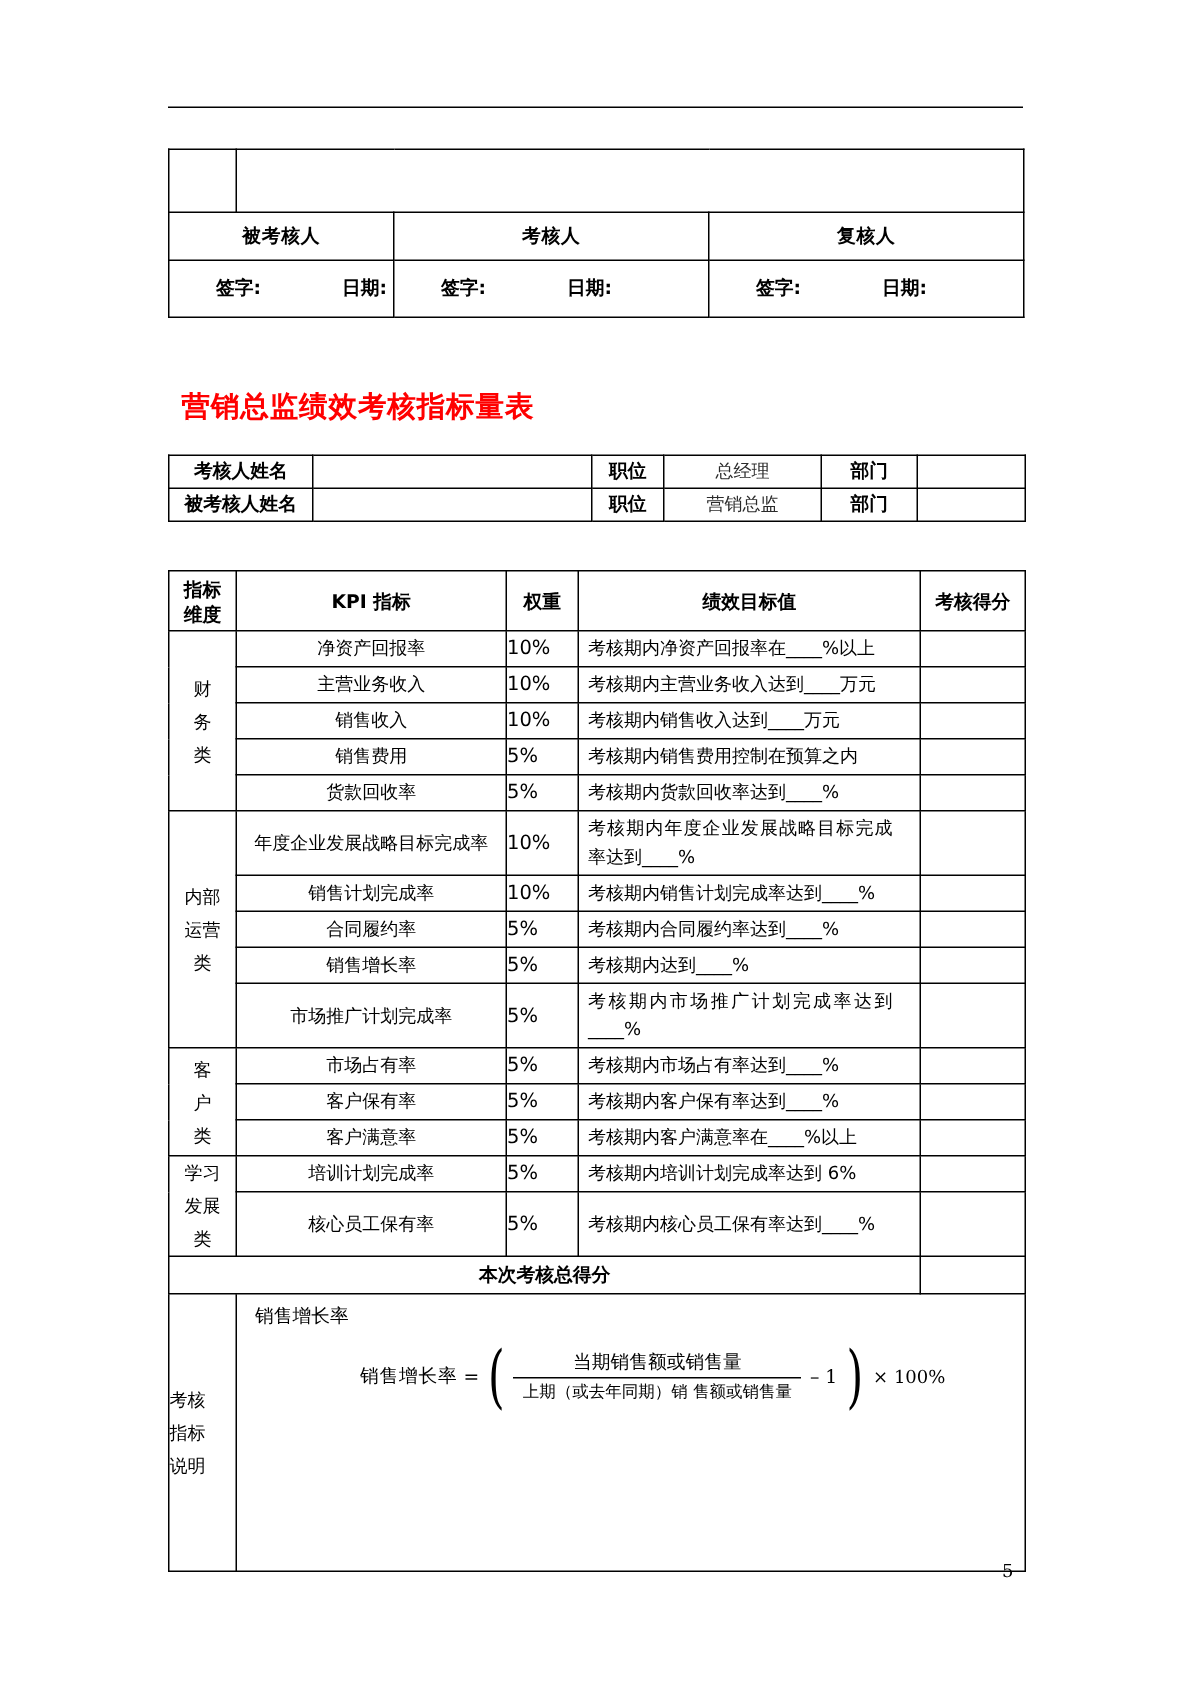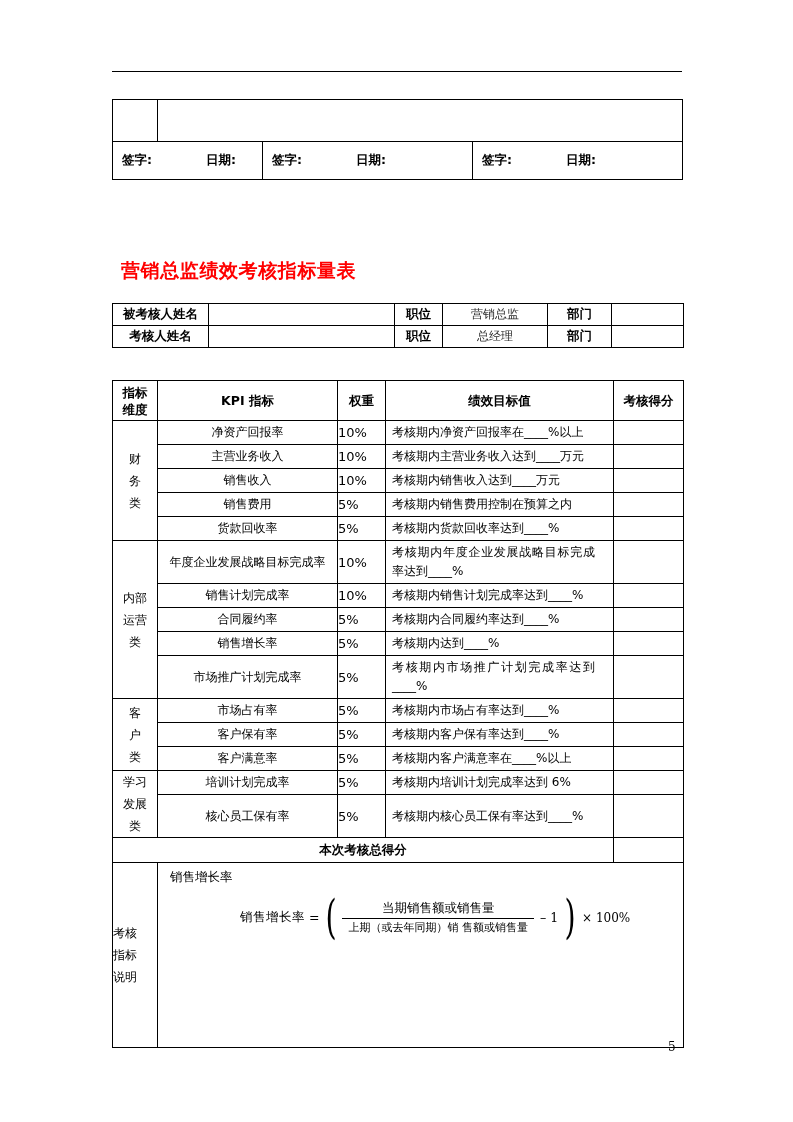--- a/index.html
+++ b/index.html
@@ -57,20 +57,21 @@
     letter-spacing: 0.5px;
   }
   .sig-fields td {
     height: 38px;
     font-weight: bold;
     font-size: 12.5px;
     padding-left: 9px;
   }
   .sig-fields .sig-inner {
     display: flex;
+    margin-left: 22px;
   }
   .sig-fields .sig-label-a { width: 84px; }
 
   
   .doc-title {
     position: absolute;
     left: 121px; top: 258px;
     font-size: 19px;
     font-weight: bold;
     color: #ff0000;
@@ -212,20 +213,25 @@
 
 <div class="page">
 
   <div class="header-rule"></div>
 
   <table class="sig-table">
     <tbody>
       <tr class="sig-blank-row">
         <td style="width:45px"></td>
         <td colspan="5"></td>
+      </tr>
+      <tr class="sig-head">
+        <td colspan="2" style="width:190px">被考核人</td>
+        <td colspan="2" style="width:190px">考核人</td>
+        <td colspan="2">复核人</td>
       </tr>
       <tr class="sig-fields">
         <td colspan="2">
           <div class="sig-inner">
             <span class="sig-label-a">签字:</span>
             <span>日期:</span>
           </div>
         </td>
         <td colspan="2">
           <div class="sig-inner">
@@ -249,32 +255,32 @@
     <colgroup>
       <col style="width:96px">
         <col style="width:186px">
         <col style="width:48px">
       <col style="width:105px">
         <col style="width:64px">
         <col style="width:72px">
     </colgroup>
     <tbody>
       <tr>
+        <td class="lbl">考核人姓名</td>
+        <td class="val"></td>
+        <td class="lbl">职位</td>
+        <td class="val">总经理</td>
+        <td class="lbl">部门</td>
+        <td class="val"></td>
+      </tr>
+      <tr>
         <td class="lbl">被考核人姓名</td>
         <td class="val"></td>
         <td class="lbl">职位</td>
         <td class="val">营销总监</td>
-        <td class="lbl">部门</td>
-        <td class="val"></td>
-      </tr>
-      <tr>
-        <td class="lbl">考核人姓名</td>
-        <td class="val"></td>
-        <td class="lbl">职位</td>
-        <td class="val">总经理</td>
         <td class="lbl">部门</td>
         <td class="val"></td>
       </tr>
     </tbody>
   </table>
 
   <table class="kpi-table">
     <colgroup>
       <col style="width:45px">
         <col style="width:180px">

